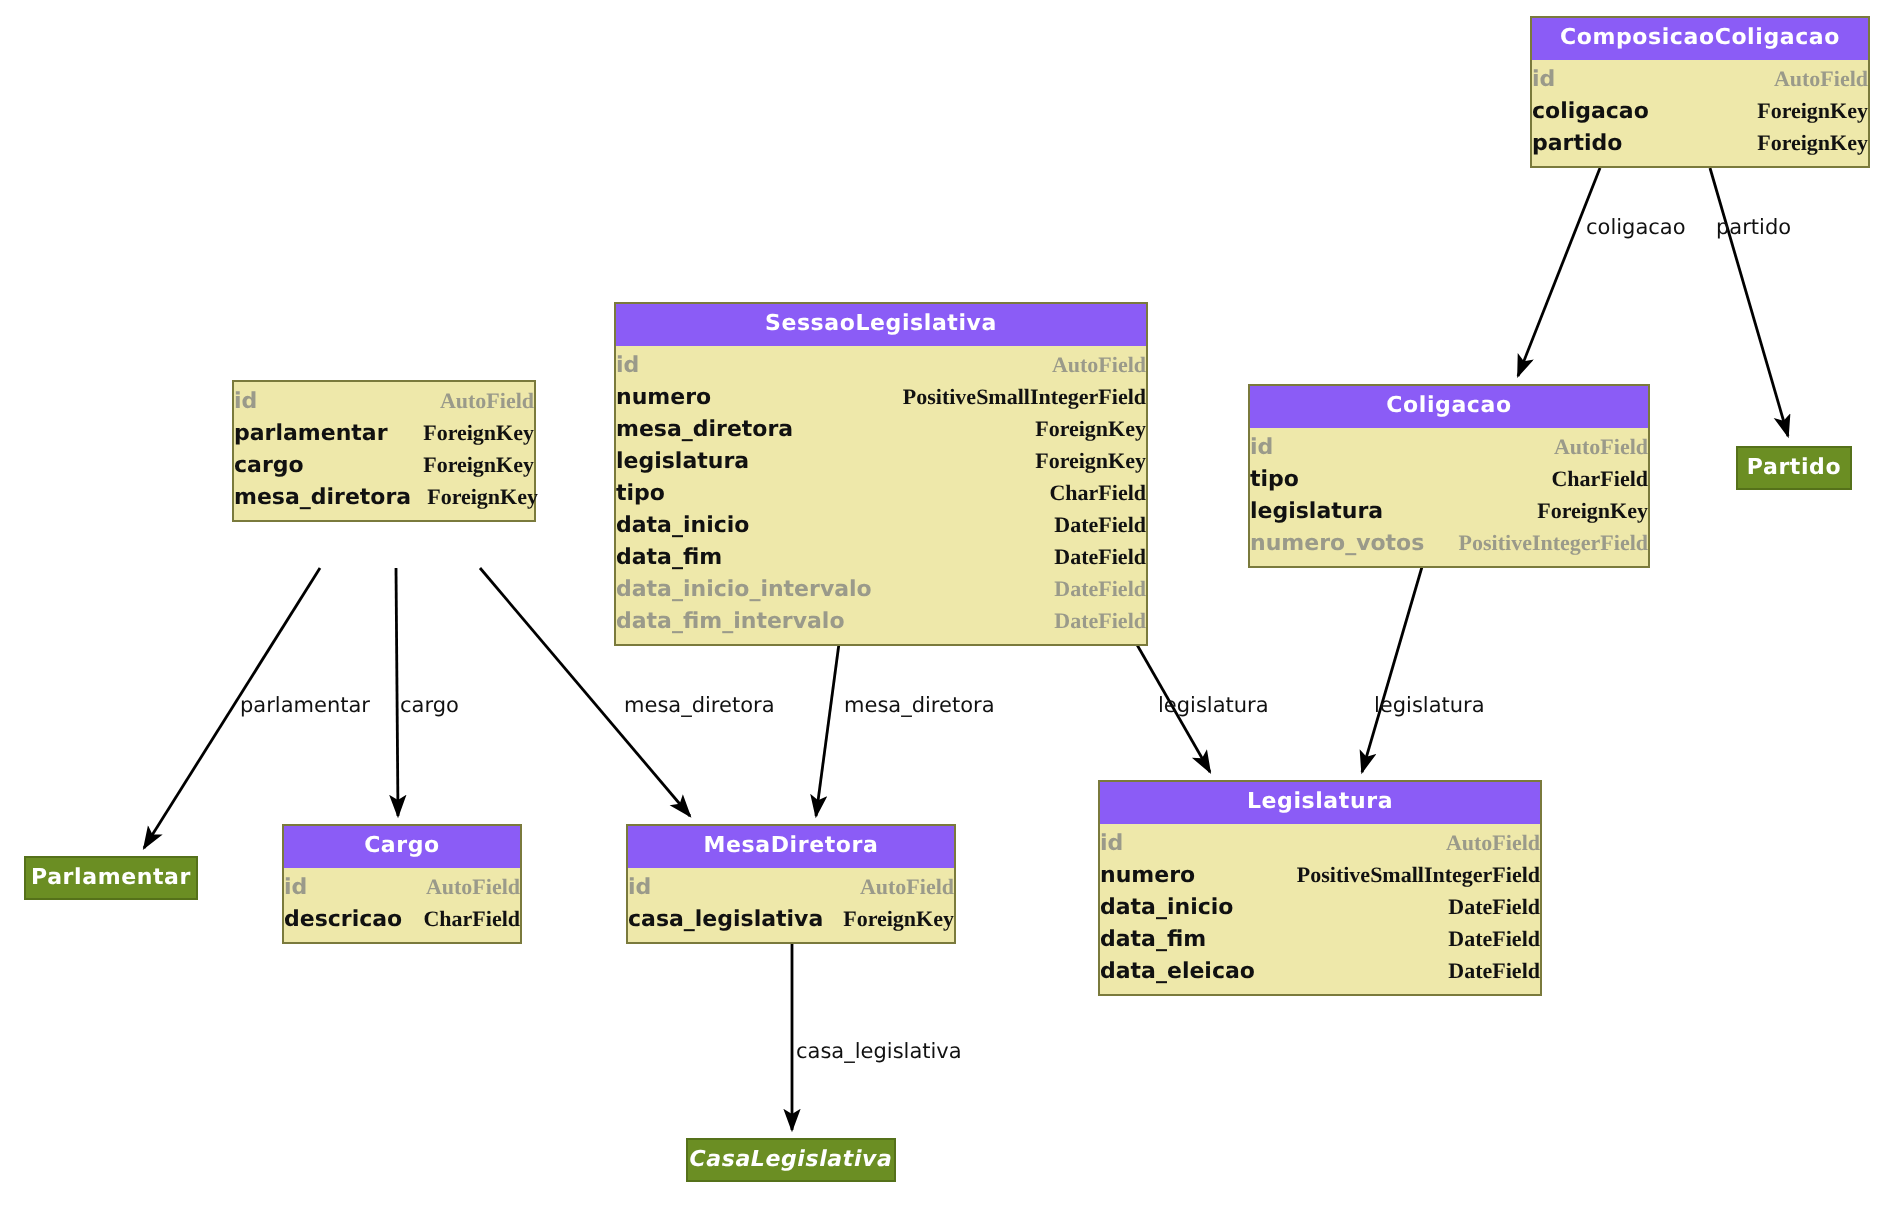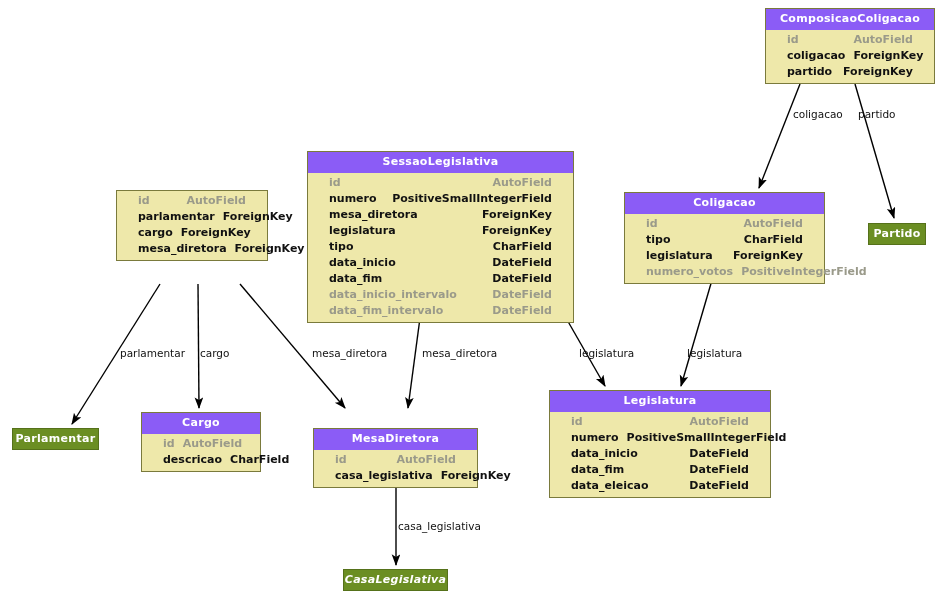--- a/index.html
+++ b/index.html
@@ -9,23 +9,23 @@
   }
   #canvas{position:absolute;inset:0;width:940px;height:611px;}
   svg.edges{position:absolute;left:0;top:0;width:940px;height:611px;pointer-events:none;}
 
   .entity{position:absolute;border:1px solid #7a7a3c;box-sizing:border-box;background:#eee8aa;}
   .entity .ehead{
     background:#8b5cf6;color:#ffffff;font-weight:bold;font-size:11px;
     text-align:center;padding:4px 6px 5px 6px;letter-spacing:.3px;line-height:12px;
   }
   .entity .ebody{padding:2px 0 3px 0;}
-  .row{display:flex;font-size:11px;line-height:16px;height:16px;padding:0 21px;box-sizing:border-box;}
+  .row{display:flex;font-size:11px;line-height:16px;height:16px;padding:0 0;box-sizing:border-box;}
   .row .fname{font-weight:bold;color:#111111;white-space:nowrap;}
-  .row .ftype{font-weight:bold;color:#111111;white-space:nowrap;margin-left:auto;padding-left:8px;}
+  .row .ftype{font-weight:bold;color:#111111;white-space:nowrap;margin-left:auto;padding-left:8px;font-family:Liberation Serif, serif;}
   .row.muted .fname,.row.muted .ftype{color:#9a9a8a;font-weight:bold;}
 
   .leaf{position:absolute;background:#6b8e23;border:1px solid #55711a;box-sizing:border-box;
     color:#ffffff;font-weight:bold;font-size:11px;text-align:center;line-height:20px;letter-spacing:.3px;}
 
   .edge-label{position:absolute;font-size:10.5px;color:#111111;white-space:nowrap;
     font-family:"DejaVu Sans","Liberation Sans",sans-serif;background:transparent;}
 </style>
 </head>
 <body>
@@ -181,21 +181,21 @@
           <div class="row muted">
             <span class="fname">id</span>
             <span class="ftype">AutoField</span>
           </div>
           <div class="row">
             <span class="fname">descricao</span>
             <span class="ftype">CharField</span>
           </div>
         </div>
       </div>
-      <div class="entity" style="left: 313px; top: 428px; width: 165px;">
+      <div class="entity" style="left: 313px; top: 412px; width: 165px;">
         <div class="ehead">MesaDiretora</div>
         <div class="ebody">
           <div class="row muted">
             <span class="fname">id</span>
             <span class="ftype">AutoField</span>
           </div>
           <div class="row">
             <span class="fname">casa_legislativa</span>
             <span class="ftype">ForeignKey</span>
           </div>

